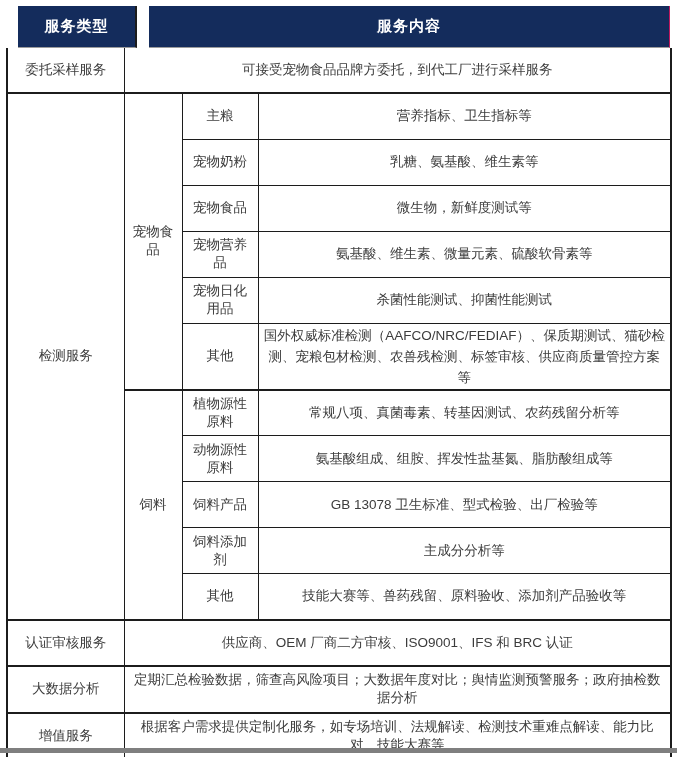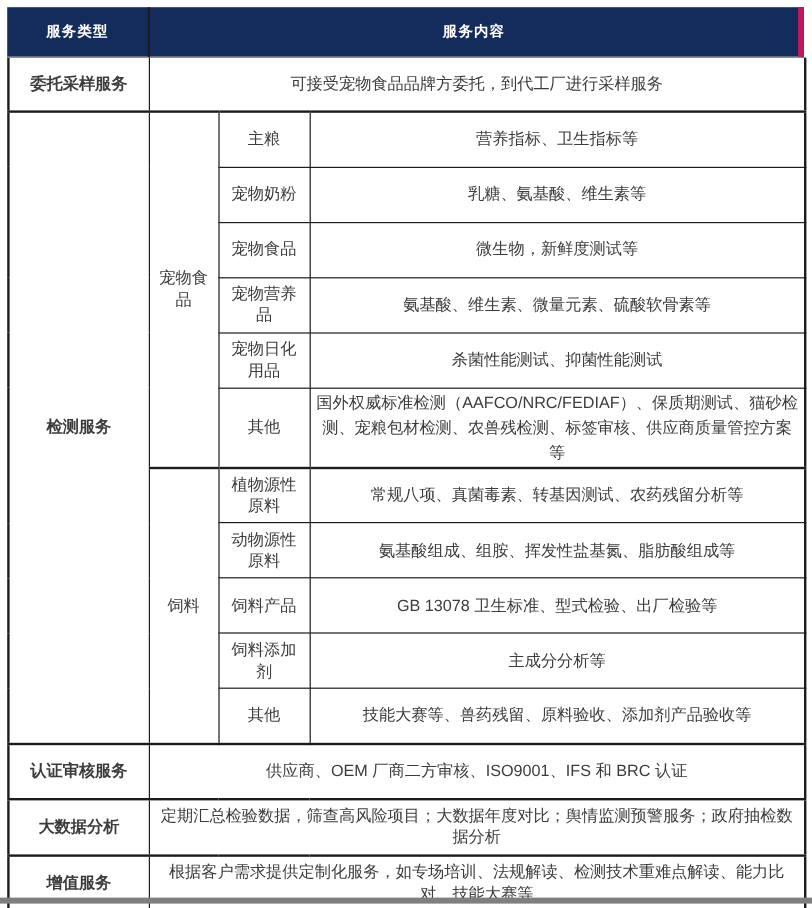--- a/index.html
+++ b/index.html
@@ -10,44 +10,44 @@
   }
   html,body{margin:0;padding:0;background:#fff;}
   body{
     width:677px;height:757px;position:relative;
     font-family:"Liberation Sans","DejaVu Sans",sans-serif;
   }
   .wrap{position:absolute;left:6px;top:6px;width:664px;}
   
   .hdr-row{display:flex;width:664px;}
   .hdr-cell{
-    background:var(--navy);color:#fff;font-weight:700;font-size:12px;
+    background:var(--navy);color:#fff;font-weight:700;font-size:15px;
     letter-spacing:1px;display:flex;align-items:center;justify-content:center;
-    height:41px;border-bottom:1px solid #9b9b9b;
+    height:41px;border-bottom:1px solid #9b9b9b;margin-left:12px;
   }
   .hdr-c1{width:117px;border-right:2px solid var(--line);}
-  .hdr-c2{flex:1;border-right:5px solid #be185d;}
+  .hdr-c2{flex:1;border-right:1px solid #be185d;}
   
   table.svc{
     border-collapse:collapse;table-layout:fixed;width:664px;
     border-left:2px solid var(--line);
     border-right:2px solid var(--line);
     border-bottom:2px solid var(--line);
   }
   table.svc td{
     border:1px solid var(--line);
     font-size:13.5px;color:var(--content-text);
     text-align:center;vertical-align:middle;
     padding:1px 4px;overflow:hidden;
   }
   tr.first>td{border-top:none;}
   tr.major>td{border-top:2px solid var(--line);text-align:center;}
   tr.group-start>td{border-top:2px solid var(--line);}
   td.lbl{
-    font-weight:700;color:#141414;font-size:13.5px;
+    font-weight:400;color:#141414;font-size:13.5px;
     border-right:2px solid var(--line);
   }
   td.group-cell{font-size:13.5px;}
   td.sub-cell{font-size:13.5px;padding:1px 2px;}
   td.content-long{
     text-align:left;padding:3px 5px;line-height:21px;font-size:13px;border-radius:13px;
   }
   .h-r1{height:45px}
   .h-std{height:46px}
   .h-tall{height:50px}

